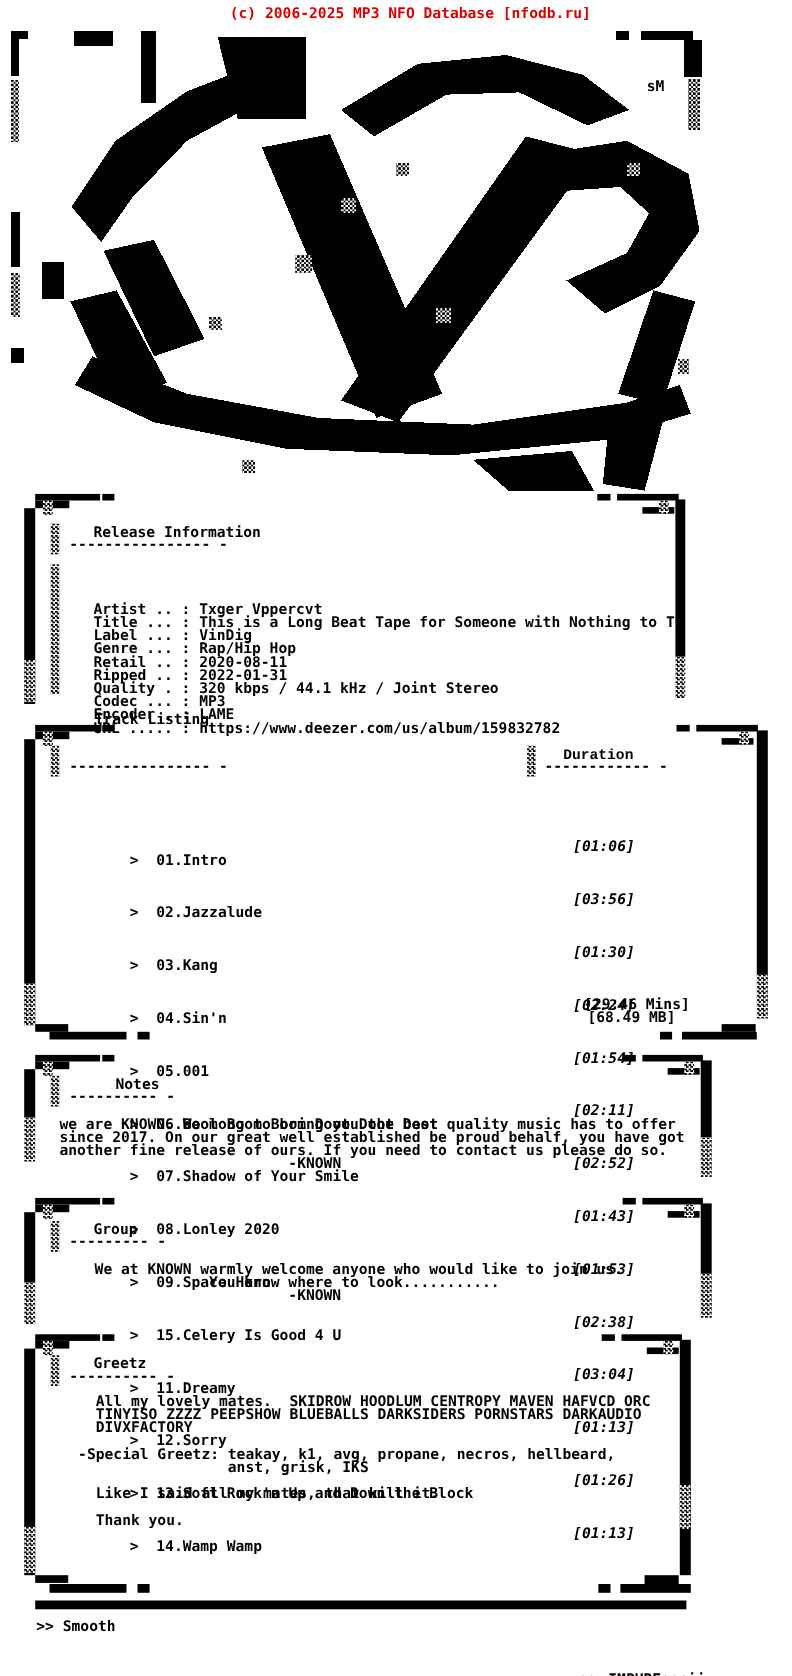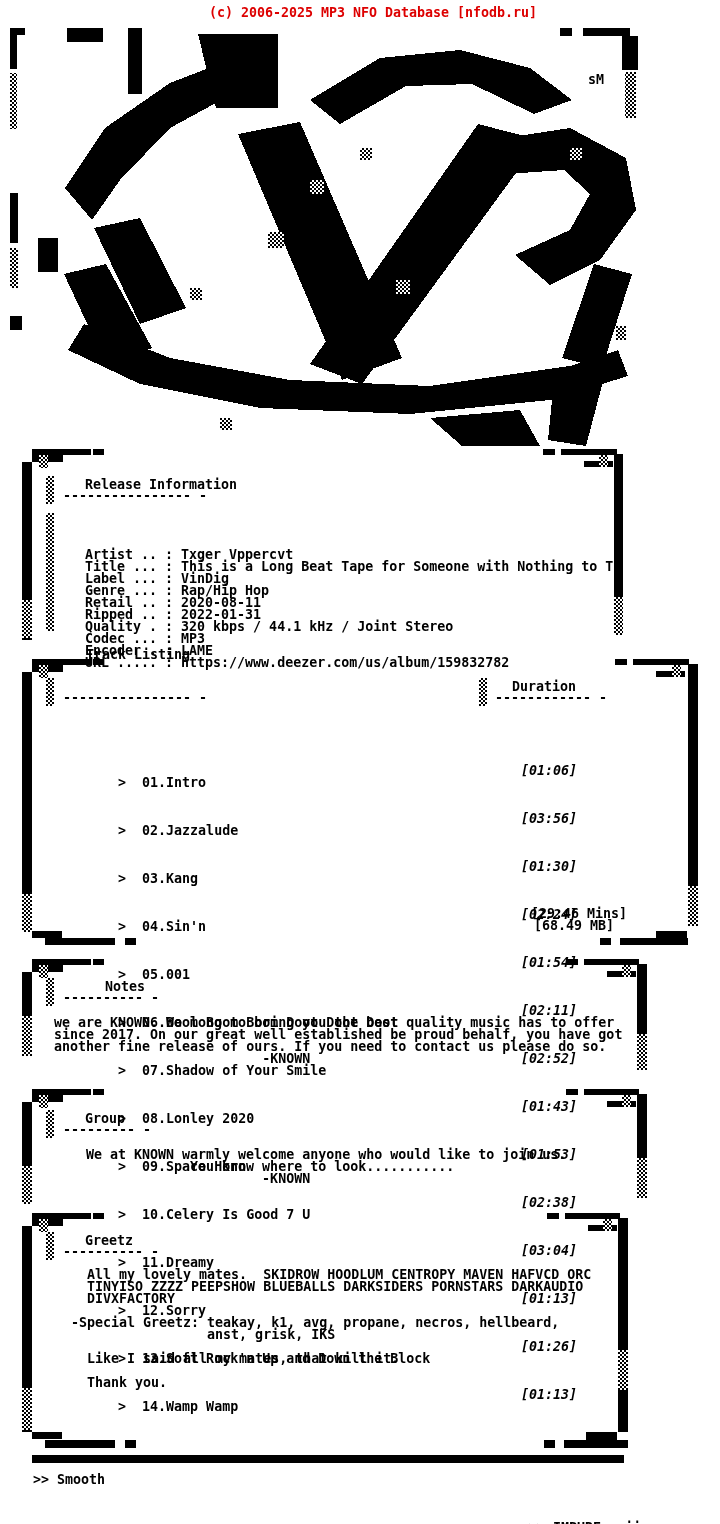--- a/index.html
+++ b/index.html
@@ -108,21 +108,21 @@
   <div class="blk" style="left:615px;top:659px;width:12px;height:6px;"></div>
   <div class="blk" style="left:633px;top:659px;width:56px;height:6px;"></div>
   <div class="blk" style="left:656px;top:671px;width:29px;height:6px;"></div>
   <div class="dith" style="left:672px;top:665px;width:9px;height:12px;"></div>
   <div class="blk" style="left:688px;top:664px;width:10px;height:224px;"></div>
   <div class="dith" style="left:688px;top:886px;width:10px;height:40px;"></div>
   <div class="dith" style="left:46px;top:678px;width:8px;height:28px;"></div>
   <div class="t" style="left:73px;top:649px;">Track Listing</div>
   <div class="t" style="left:50px;top:692px;">---------------- -</div>
   <div class="dith" style="left:479px;top:678px;width:8px;height:28px;"></div>
-  <div class="t" style="left:499px;top:681px;">Duration</div>
+  <div class="t" style="left:499px;top:681px;font-family:Liberation Mono, monospace;">Duration</div>
   <div class="t" style="left:482px;top:692px;">------------ -</div>
 
   <div class="t" style="left:41px;top:717px;width:660px;">
     
   
       <div class="trow">
         <span><i>&gt;  </i><i>01.Intro</i></span>
         <span class="dur">[01:06]</span>
       </div>
     
@@ -160,21 +160,21 @@
         <span><i>&gt;  </i><i>08.Lonley 2020</i></span>
         <span class="dur">[01:43]</span>
       </div>
     
       <div class="trow">
         <span><i>&gt;  </i><i>09.Space Horn</i></span>
         <span class="dur">[01:53]</span>
       </div>
     
       <div class="trow">
-        <span><i>&gt;  </i><i>10.Celery Is Good 7 U</i></span>
+        <span><i>&gt;  </i><i>15.Celery Is Good 4 U</i></span>
         <span class="dur">[02:38]</span>
       </div>
     
       <div class="trow">
         <span><i>&gt;  </i><i>11.Dreamy</i></span>
         <span class="dur">[03:04]</span>
       </div>
     
       <div class="trow">
         <span><i>&gt;  </i><i>12.Sorry</i></span>

